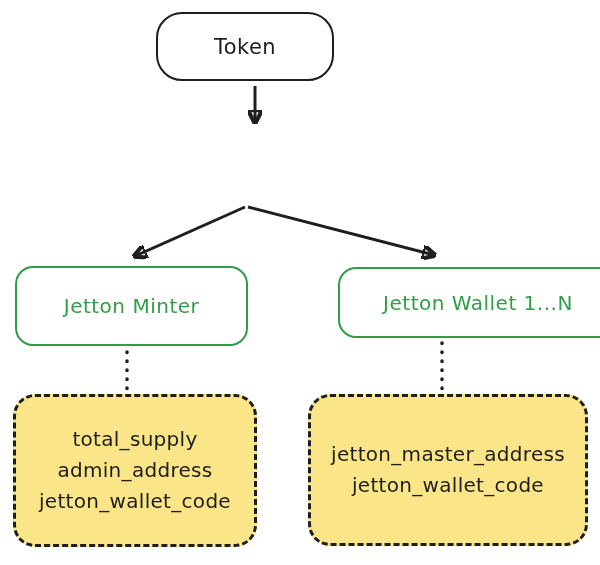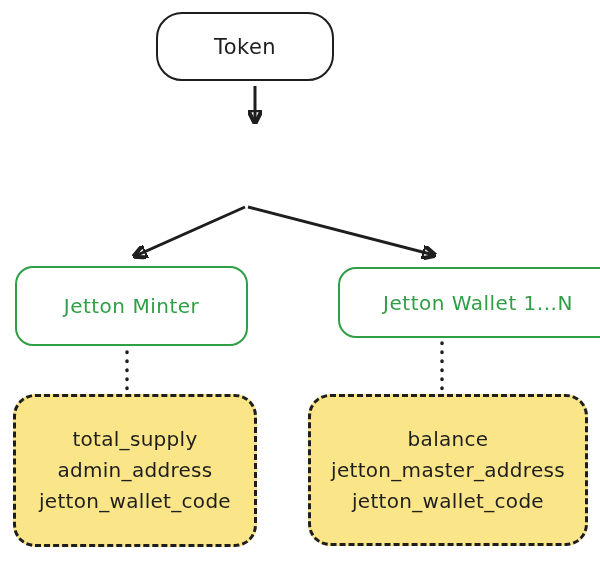--- a/index.html
+++ b/index.html
@@ -88,18 +88,17 @@
     <span>Jetton Wallet 1...N</span>
   </div>
 
   <div class="node yellow" style="left:13px;top:394px;width:244px;height:153px;">
     <div class="field-line">total_supply</div>
     <div class="field-line">admin_address</div>
     <div class="field-line">jetton_wallet_code</div>
   </div>
 
   <div class="node yellow" style="left:308px;top:394px;width:280px;height:152px;">
-    <div class="field-line">balance</div>
     <div class="field-line">jetton_master_address</div>
     <div class="field-line">jetton_wallet_code</div>
   </div>
 
 </div>
 
 </body></html>

